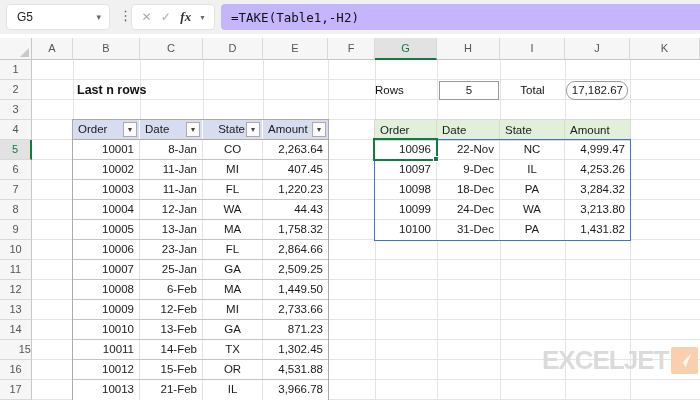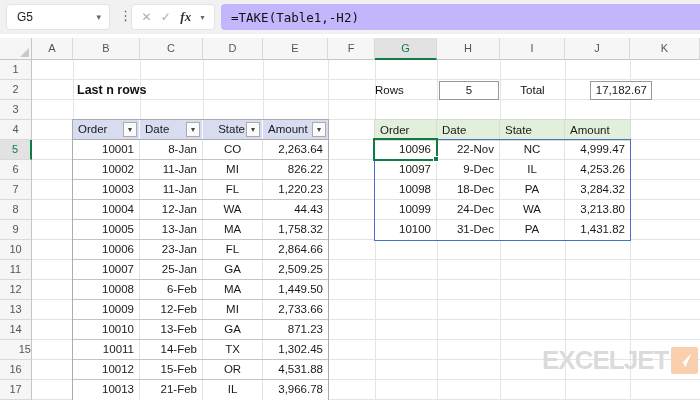--- a/index.html
+++ b/index.html
@@ -87,21 +87,21 @@
   .fillh{position:absolute;right:-3px;bottom:-3px;width:6px;height:6px;box-sizing:border-box;
          background:#107C41;border:1px solid #fff;}
 
   
   .ctl-label{position:absolute;height:20px;line-height:20px;font-size:11.5px;color:#111;}
   #rowsLabel{left:375px;top:80px;width:56px;}
   #totalLabel{left:500px;top:80px;width:65px;text-align:center;}
   .ctl-box{position:absolute;height:19px;box-sizing:border-box;border:1px solid #999;background:#fff;
            font-size:11.5px;line-height:17px;}
   #rowsBox{left:439px;top:81px;width:60px;text-align:center;}
-  #totalBox{left:590px;top:81px;width:62px;text-align:right;padding-right:4px;}
+  #totalBox{left:566px;top:81px;width:62px;text-align:right;padding-right:4px;border-radius:9px;}
 
   
   .logo{position:absolute;left:542px;top:345px;display:flex;align-items:center;gap:3px;}
   .logo-text{font-size:26px;font-weight:bold;color:#DBDBDB;letter-spacing:-1px;}
   .logo-sq{width:27px;height:27px;background:#F9CFAE;border-radius:2px;display:flex;
            align-items:center;justify-content:center;}
 </style>
 </head>
 <body>
 
@@ -187,21 +187,21 @@
         <div class="lt-row">
           <div class="lt-c c0">10001</div>
           <div class="lt-c c1">8-Jan</div>
           <div class="lt-c c2">CO</div>
           <div class="lt-c c3">2,263.64</div>
         </div>
         <div class="lt-row">
           <div class="lt-c c0">10002</div>
           <div class="lt-c c1">11-Jan</div>
           <div class="lt-c c2">MI</div>
-          <div class="lt-c c3">826.22</div>
+          <div class="lt-c c3">407.45</div>
         </div>
         <div class="lt-row">
           <div class="lt-c c0">10003</div>
           <div class="lt-c c1">11-Jan</div>
           <div class="lt-c c2">FL</div>
           <div class="lt-c c3">1,220.23</div>
         </div>
         <div class="lt-row">
           <div class="lt-c c0">10004</div>
           <div class="lt-c c1">12-Jan</div>

